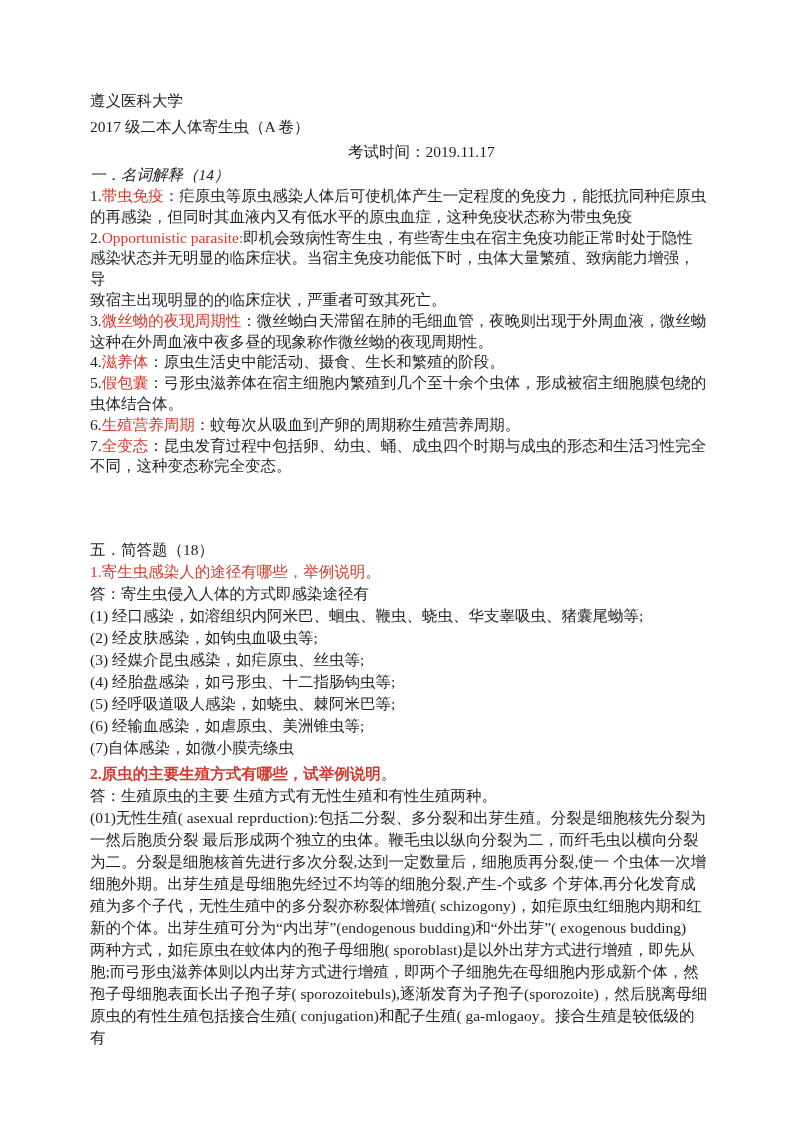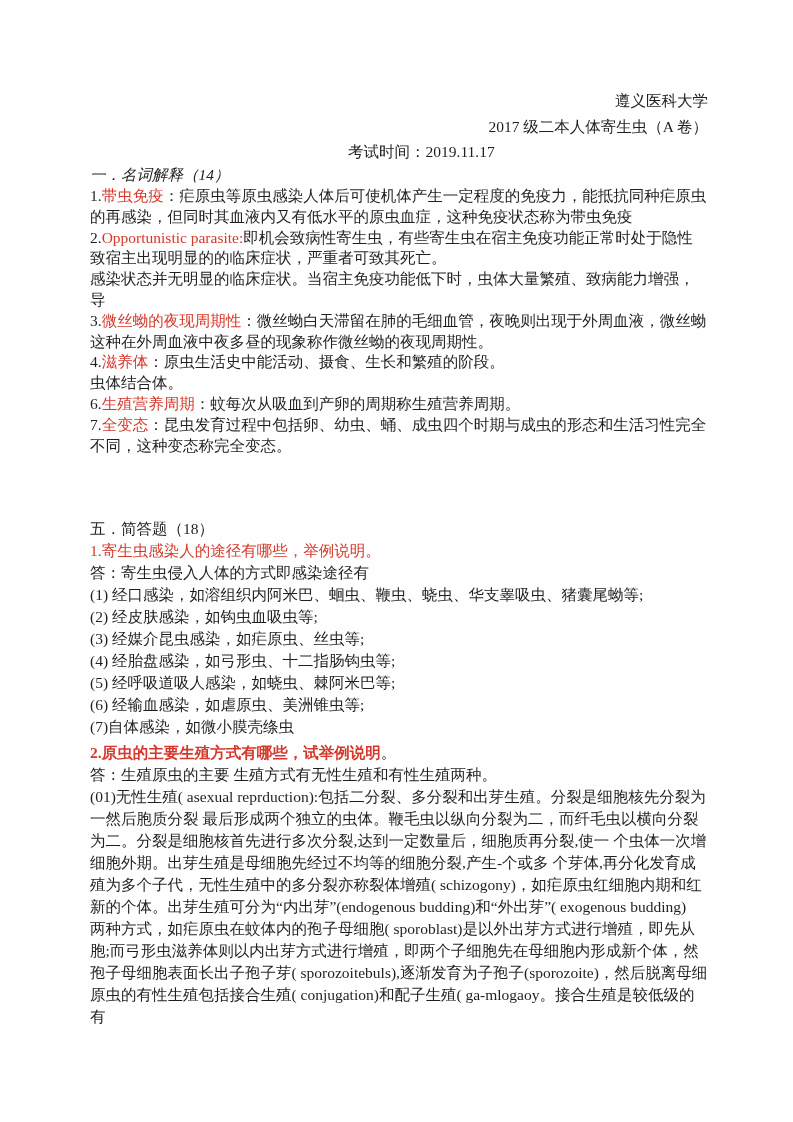--- a/index.html
+++ b/index.html
@@ -13,21 +13,21 @@
     width:793px;
     height:1122px;
     background:var(--paper);
     overflow:hidden;
     font-family:"Liberation Serif","DejaVu Serif",serif;
     font-size:15.5px;
     color:var(--ink);
   }
   #doc{padding:88px 85px 0 90px;}
   .line{white-space:pre-wrap;}
-  .c{text-align:right;}
+  .c{text-align:left;}
   .title{line-height:26px;}
   .subtitle{line-height:26px;}
   .exam{line-height:24px;padding-left:258px;}
   .h1{line-height:22px;font-style:italic;}
   .s1{line-height:20.8px;}
   .s5{line-height:22px;}
   .gap-lg{margin-top:62px;}
   .gap-sm{margin-top:4px;}
   .red{color:var(--red);}
   .bold{font-weight:bold;}
@@ -37,25 +37,26 @@
 
 <main class="page">
   <section id="doc">
       <div class="line c title"><span>遵义医科大学</span></div>
       <div class="line c subtitle"><span>2017 级二本人体寄生虫（A 卷）</span></div>
       <div class="line exam"><span>考试时间：2019.11.17</span></div>
       <div class="line h1"><span>一．名词解释（14）</span></div>
       <div class="line s1"><span>1.</span><span class="red">带虫免疫</span><span>：疟原虫等原虫感染人体后可使机体产生一定程度的免疫力，能抵抗同种疟原虫</span></div>
       <div class="line s1"><span>的再感染，但同时其血液内又有低水平的原虫血症，这种免疫状态称为带虫免疫</span></div>
       <div class="line s1"><span>2.</span><span class="red">Opportunistic parasite:</span><span>即机会致病性寄生虫，有些寄生虫在宿主免疫功能正常时处于隐性</span></div>
+      <div class="line s1"><span>感染状态并无明显的临床症状。当宿主免疫功能低下时，虫体大量繁殖、致病能力增强，导</span></div>
       <div class="line s1"><span>致宿主出现明显的的临床症状，严重者可致其死亡。</span></div>
-      <div class="line s1"><span>感染状态并无明显的临床症状。当宿主免疫功能低下时，虫体大量繁殖、致病能力增强，导</span></div>
       <div class="line s1"><span>3.</span><span class="red">微丝蚴的夜现周期性</span><span>：微丝蚴白天滞留在肺的毛细血管，夜晚则出现于外周血液，微丝蚴</span></div>
       <div class="line s1"><span>这种在外周血液中夜多昼的现象称作微丝蚴的夜现周期性。</span></div>
       <div class="line s1"><span>4.</span><span class="red">滋养体</span><span>：原虫生活史中能活动、摄食、生长和繁殖的阶段。</span></div>
+      <div class="line s1"><span>5.</span><span class="red">假包囊</span><span>：弓形虫滋养体在宿主细胞内繁殖到几个至十余个虫体，形成被宿主细胞膜包绕的</span></div>
       <div class="line s1"><span>虫体结合体。</span></div>
       <div class="line s1"><span>6.</span><span class="red">生殖营养周期</span><span>：蚊每次从吸血到产卵的周期称生殖营养周期。</span></div>
       <div class="line s1"><span>7.</span><span class="red">全变态</span><span>：昆虫发育过程中包括卵、幼虫、蛹、成虫四个时期与成虫的形态和生活习性完全</span></div>
       <div class="line s1"><span>不同，这种变态称完全变态。</span></div>
       <div class="line s5 gap-lg"><span>五．简答题（18）</span></div>
       <div class="line s5"><span class="red">1.寄生虫感染人的途径有哪些，举例说明。</span></div>
       <div class="line s5"><span>答：寄生虫侵入人体的方式即感染途径有</span></div>
       <div class="line s5"><span>(1) 经口感染，如溶组织内阿米巴、蛔虫、鞭虫、蛲虫、华支睾吸虫、猪囊尾蚴等;</span></div>
       <div class="line s5"><span>(2) 经皮肤感染，如钩虫血吸虫等;</span></div>
       <div class="line s5"><span>(3) 经媒介昆虫感染，如疟原虫、丝虫等;</span></div>

